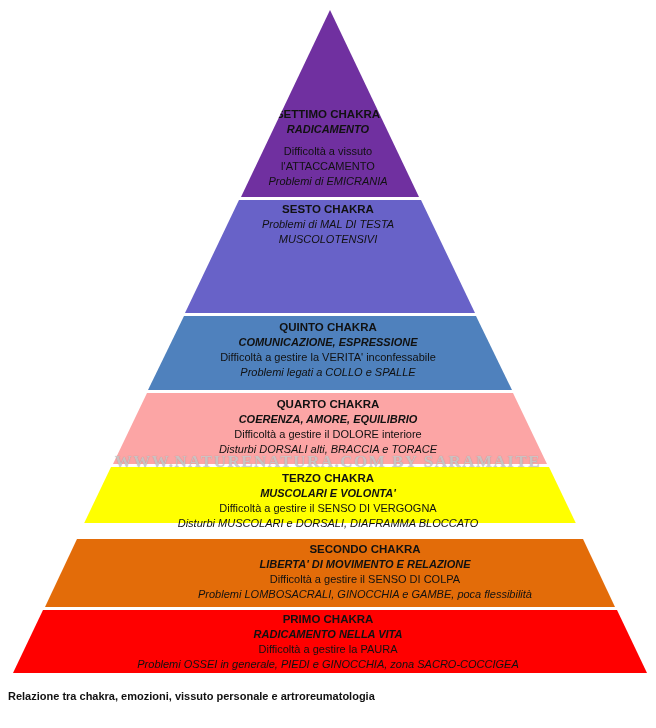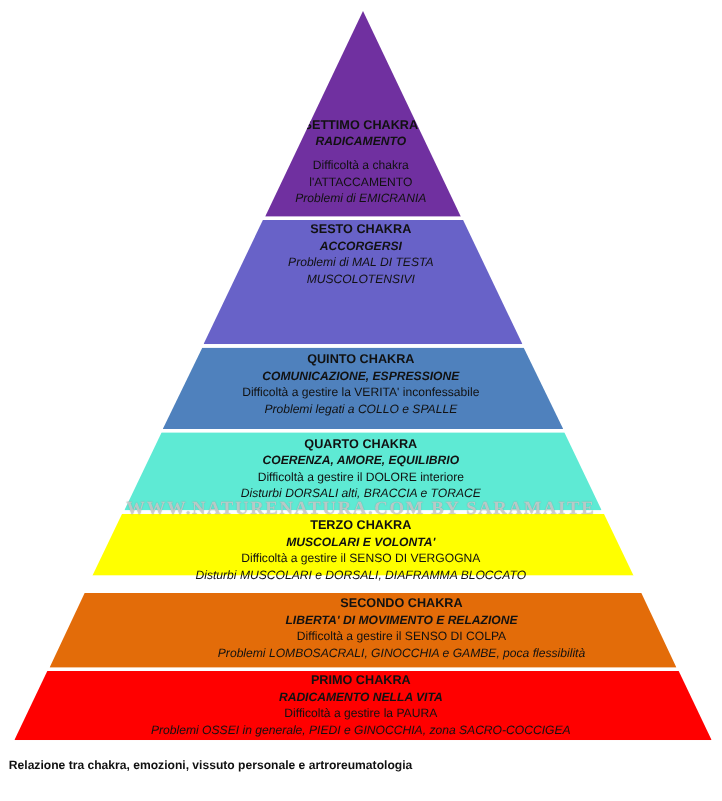--- a/index.html
+++ b/index.html
@@ -68,43 +68,42 @@
 </style>
 </head>
 <body>
 
 <div class="stage">
 
   <div class="band band-1" style="background: rgb(112, 48, 160);">
     <div class="band-text bt-1">
       <div class="lvl-name">SETTIMO CHAKRA</div>
       <div class="lvl-theme">RADICAMENTO</div>
-      <div class="lvl-diff">Difficoltà a chakra l'ATTACCAMENTO</div>
+      <div class="lvl-diff">Difficoltà a vissuto l'ATTACCAMENTO</div>
       <div class="lvl-prob">Problemi di EMICRANIA</div>
     </div>
   </div>
 
   <div class="band band-2" style="background: rgb(104, 98, 200);">
     <div class="band-text bt-2">
       <div class="lvl-name">SESTO CHAKRA</div>
-      <div class="lvl-theme">ACCORGERSI</div>
       <div class="lvl-prob">Problemi di MAL DI TESTA MUSCOLOTENSIVI</div>
     </div>
   </div>
 
   <div class="band band-3" style="background: rgb(79, 129, 189);">
     <div class="band-text bt-3">
       <div class="lvl-name">QUINTO CHAKRA</div>
       <div class="lvl-theme">COMUNICAZIONE, ESPRESSIONE</div>
       <div class="lvl-diff">Difficoltà a gestire la VERITA' inconfessabile</div>
       <div class="lvl-prob">Problemi legati a COLLO e SPALLE</div>
     </div>
   </div>
 
-  <div class="band band-4" style="background: #5eead4;">
+  <div class="band band-4" style="background: #fca5a5;">
     <div class="band-text bt-4">
       <div class="lvl-name">QUARTO CHAKRA</div>
       <div class="lvl-theme">COERENZA, AMORE, EQUILIBRIO</div>
       <div class="lvl-diff">Difficoltà a gestire il DOLORE interiore</div>
       <div class="lvl-prob">Disturbi DORSALI alti, BRACCIA e TORACE</div>
     </div>
   </div>
 
   <div class="band band-5" style="background: rgb(255, 255, 0);">
     <div class="band-text bt-5">

